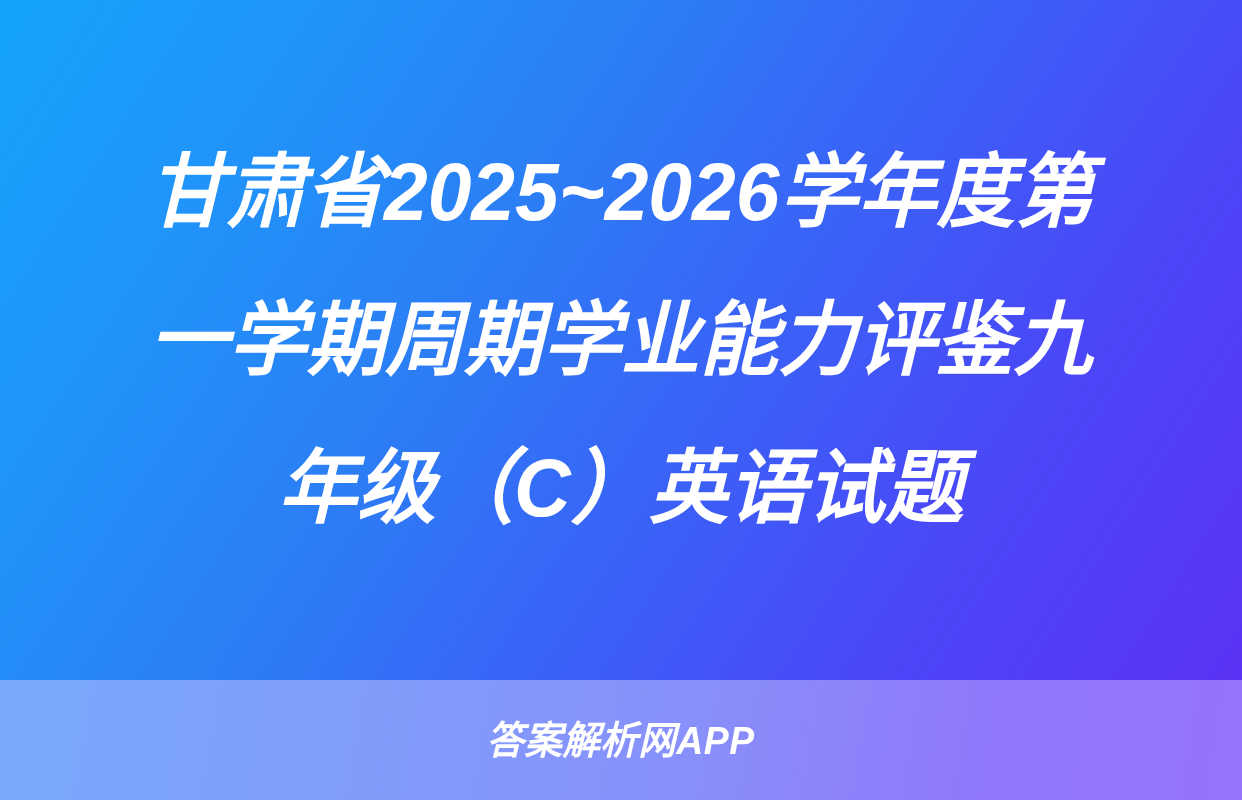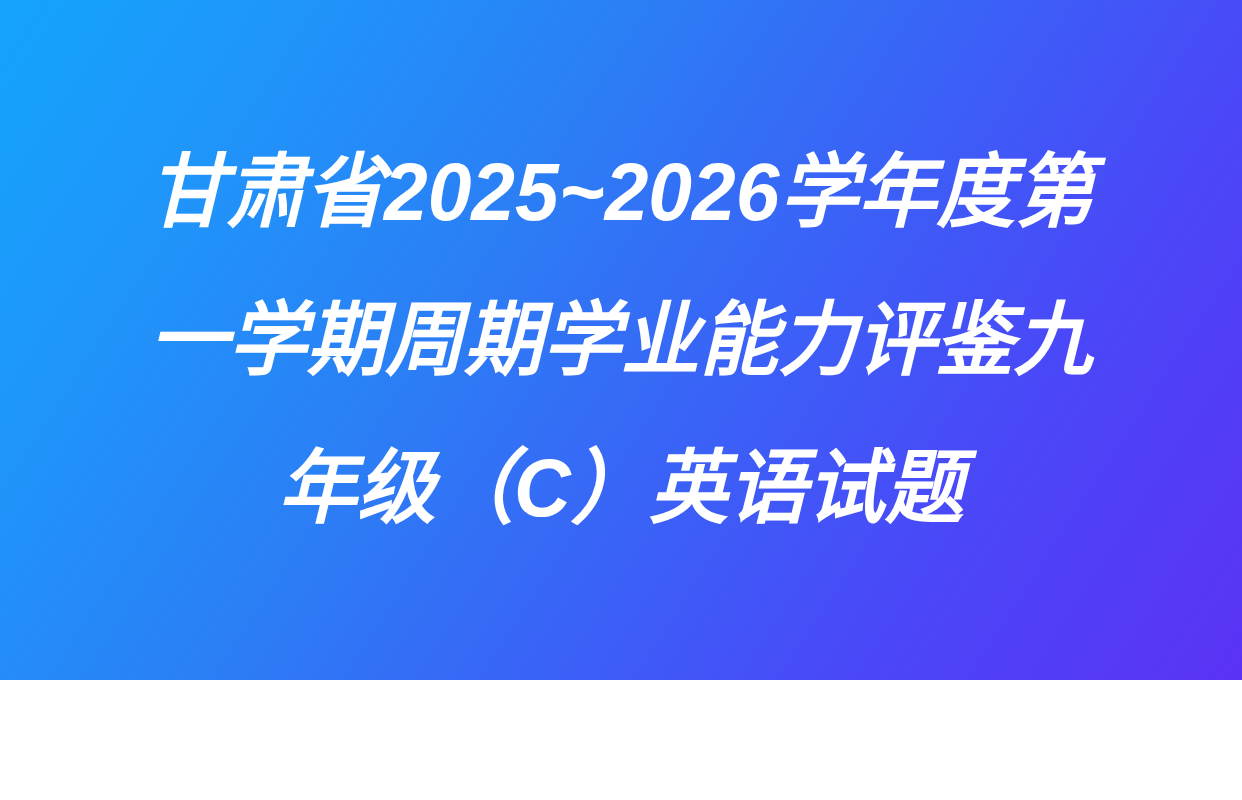--- a/index.html
+++ b/index.html
@@ -100,14 +100,17 @@
 <body>
 
 <div id="poster">
 
   <div class="hero"></div>
 
   <div class="title-block">
     <h1 class="title-text">甘肃省2025~2026学年度第一学期周期学业能力评鉴九年级（C）英语试题</h1>
   </div>
 
+  <div class="footer-band">
+    <span class="footer-text">答案解析网APP</span>
+  </div>
 
 </div>
 
 </body></html>

